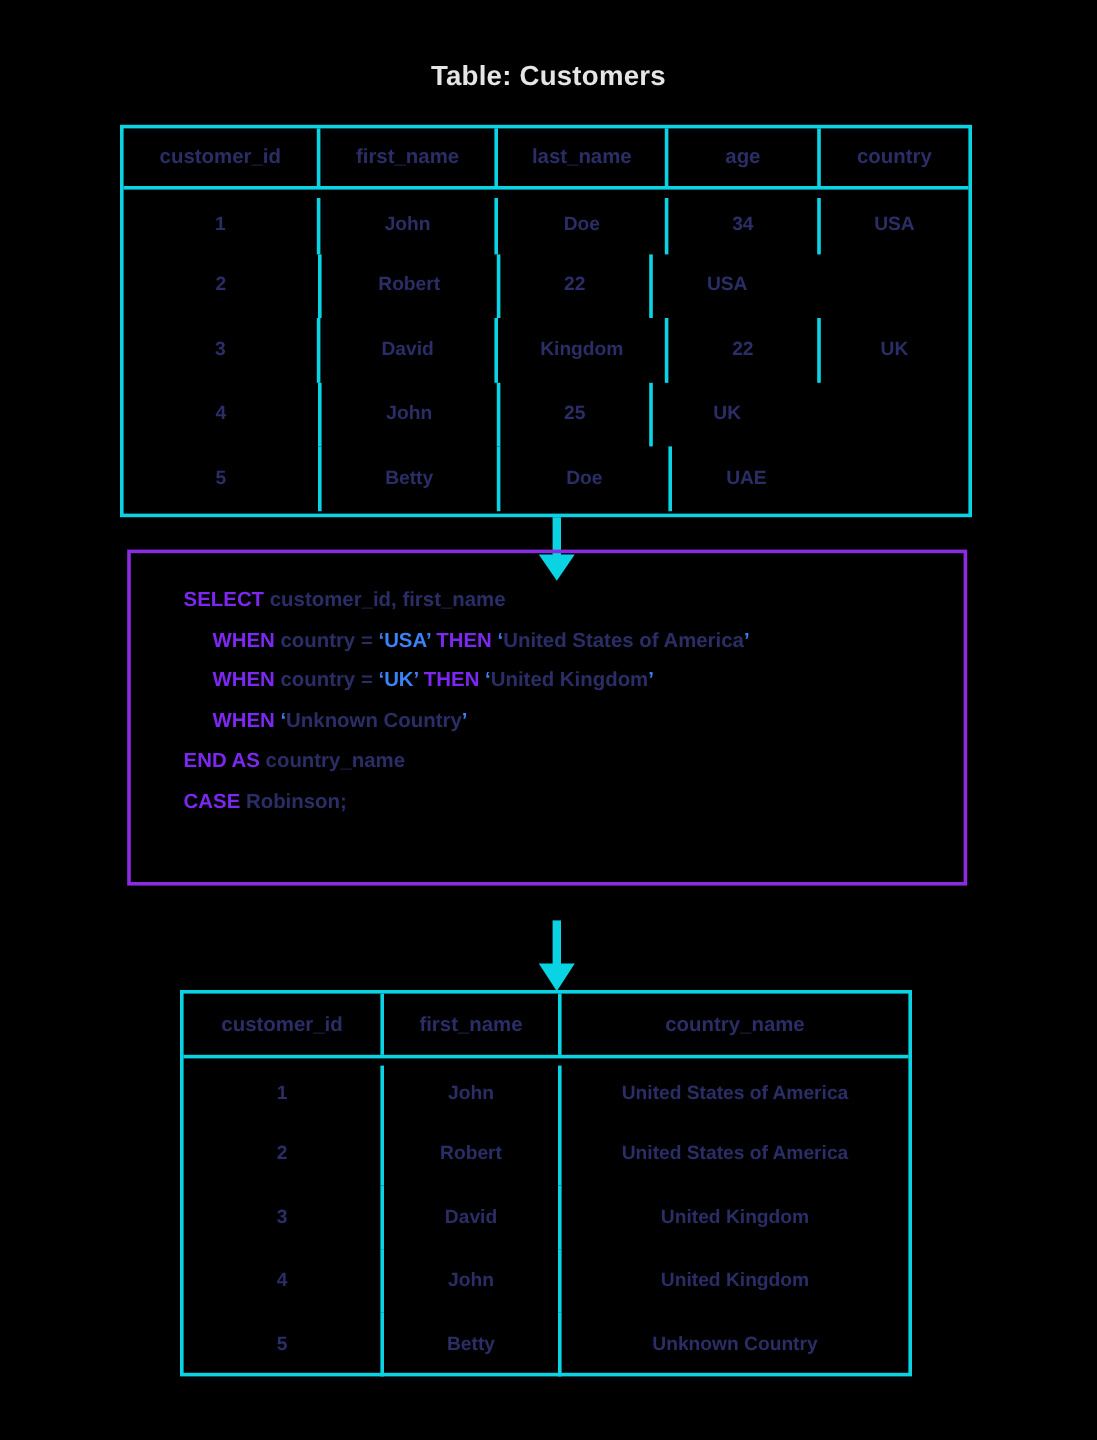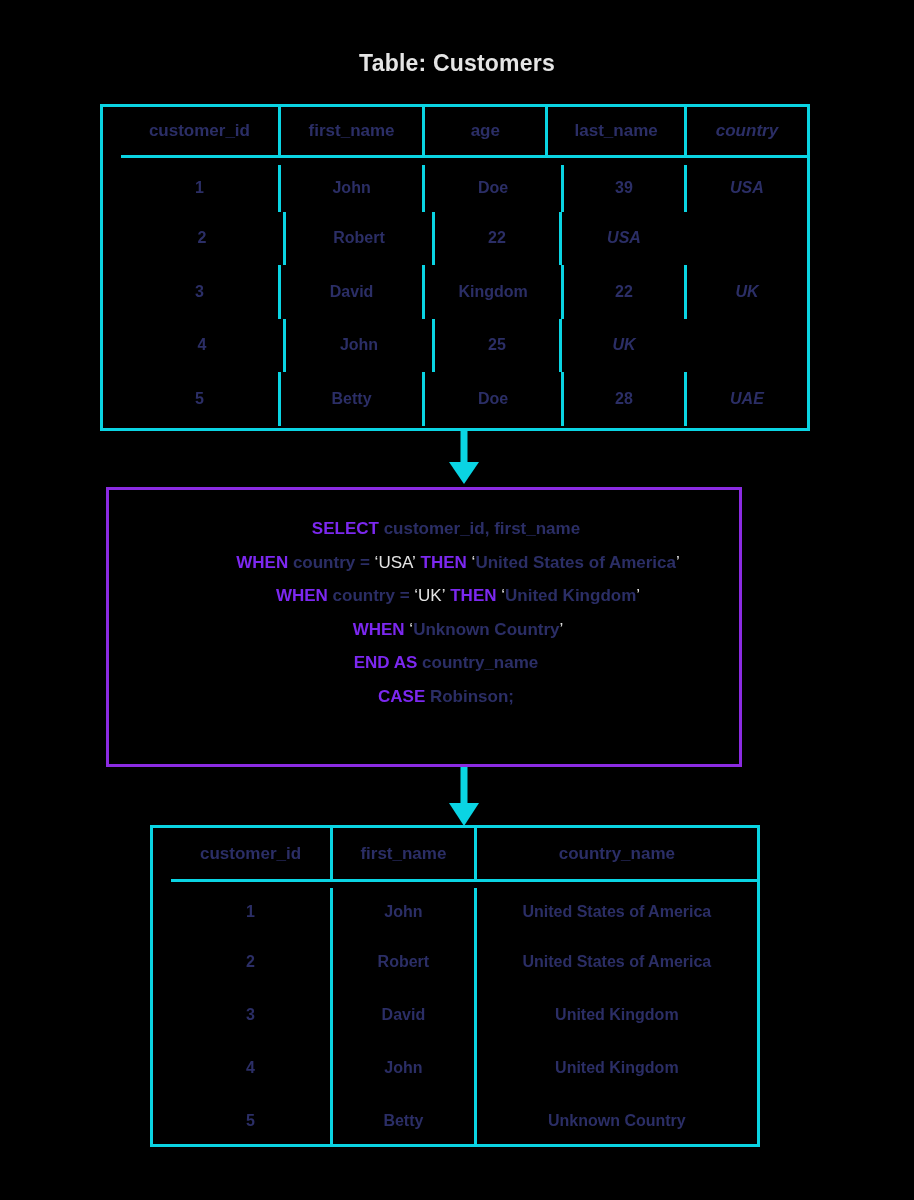--- a/index.html
+++ b/index.html
@@ -32,21 +32,20 @@
 
   
   .db-table {
     position: absolute;
     border: 3px solid #0ad4e3;
     box-sizing: border-box;
   }
   .db-row {
     display: flex;
     box-sizing: border-box;
-    margin-left: 18px;
   }
   .db-row.header-row {
     border-bottom: 3px solid #0ad4e3;
   }
   .db-cell {
     box-sizing: border-box;
     display: flex;
     align-items: center;
     justify-content: center;
     color: #2b2e66;
@@ -68,21 +67,21 @@
   #source-table .header-row { height: 51px; }
   #source-table .header-row .db-cell { font-size: 17px; }
   #source-table .body-wrap { height: 270px; }
   #source-table .body-row { height: 53.5px; }
   #source-table .body-row .db-cell { font-size: 16px; }
   #source-table .body-row:first-child { padding-top: 7px; }
   #source-table .col0 { width: 165px; }
   #source-table .col1 { width: 149px; }
   #source-table .col2 { width: 143px; }
   #source-table .col3 { width: 127px; }
-  #source-table .col4 { width: 124px; font-style: italic; }
+  #source-table .col4 { width: 124px; }
 
   
   #result-table {
     left: 150px;
     top: 825px;
     width: 610px;
     height: 322px;
   }
   #result-table .header-row { height: 54px; }
   #result-table .header-row .db-cell { font-size: 17px; }
@@ -90,67 +89,66 @@
   #result-table .body-row .db-cell { font-size: 16px; }
   #result-table .body-row:first-child { padding-top: 6px; }
   #result-table .col0 { width: 167px; }
   #result-table .col1 { width: 148px; }
   #result-table .col2 { width: 289px; }
 
   
   #sql-box {
     position: absolute;
     left: 106px;
-    top: 487px;
-    width: 636px;
+    top: 458px;
+    width: 700px;
     height: 280px;
     border: 3px solid #8b2be2;
     box-sizing: border-box;
     padding: 22px 0 0 44px;
-    text-align: center;
   }
   .sql-line {
     font-size: 17px;
     line-height: 33.5px;
     color: #2b2e66;
     font-weight: 700;
     white-space: pre;
   }
   .sql-line.indent-1 { padding-left: 24px; }
   .kw  { color: #7c28f0; font-weight: 700; }
   .lit { color: #2b2e66; font-weight: 700; }
-  .q   { color: #e5e5e5; font-weight: 400; }
+  .q   { color: #3b82f6; font-weight: 700; }
   .id  { color: #2b2e66; font-weight: 700; }
 
   
   .arrow {
     position: absolute;
     left: 0;
     top: 0;
   }
 </style>
 </head>
 <body>
 
 <div id="page-title">Table: Customers</div>
 
 <div id="source-table" class="db-table">
   <div class="db-row header-row">
       <div class="db-cell col0">customer_id</div>
       <div class="db-cell col1">first_name</div>
+      <div class="db-cell col2">last_name</div>
       <div class="db-cell col3">age</div>
-      <div class="db-cell col2">last_name</div>
       <div class="db-cell col4 last-col">country</div>
     </div>
   <div class="body-wrap">
       <div class="db-row body-row">
         <div class="db-cell col0">1</div>
         <div class="db-cell col1">John</div>
         <div class="db-cell col2">Doe</div>
-        <div class="db-cell col3">39</div>
+        <div class="db-cell col3">34</div>
         <div class="db-cell col4 last-col">USA</div>
       </div>
       <div class="db-row body-row">
         <div class="db-cell col0">2</div>
         <div class="db-cell col1">Robert</div>
         <div class="db-cell col3">22</div>
         <div class="db-cell col4 last-col">USA</div>
       </div>
       <div class="db-row body-row">
         <div class="db-cell col0">3</div>
@@ -162,21 +160,20 @@
       <div class="db-row body-row">
         <div class="db-cell col0">4</div>
         <div class="db-cell col1">John</div>
         <div class="db-cell col3">25</div>
         <div class="db-cell col4 last-col">UK</div>
       </div>
       <div class="db-row body-row">
         <div class="db-cell col0">5</div>
         <div class="db-cell col1">Betty</div>
         <div class="db-cell col2">Doe</div>
-        <div class="db-cell col3">28</div>
         <div class="db-cell col4 last-col">UAE</div>
       </div>
     </div>
 </div>
 
 <div class="arrow">
   <svg width="914" height="1200" style="position:absolute;left:0;top:0;pointer-events:none;">
     <line x1="464" y1="431" x2="464" y2="464" stroke="#0ad4e3" stroke-width="7"></line>
     <polygon points="449,462 479,462 464,484" fill="#0ad4e3"></polygon>
   </svg>

